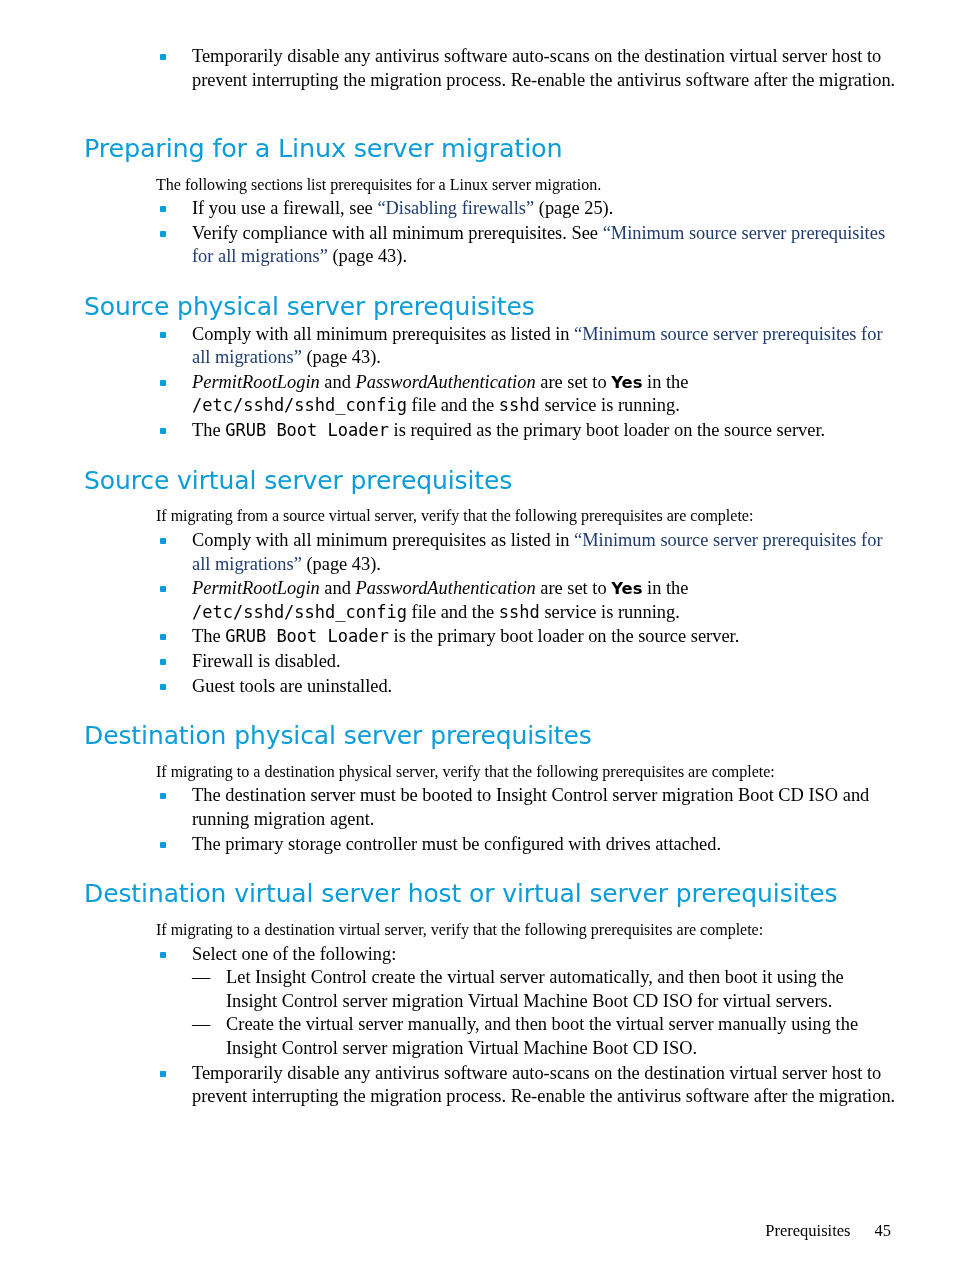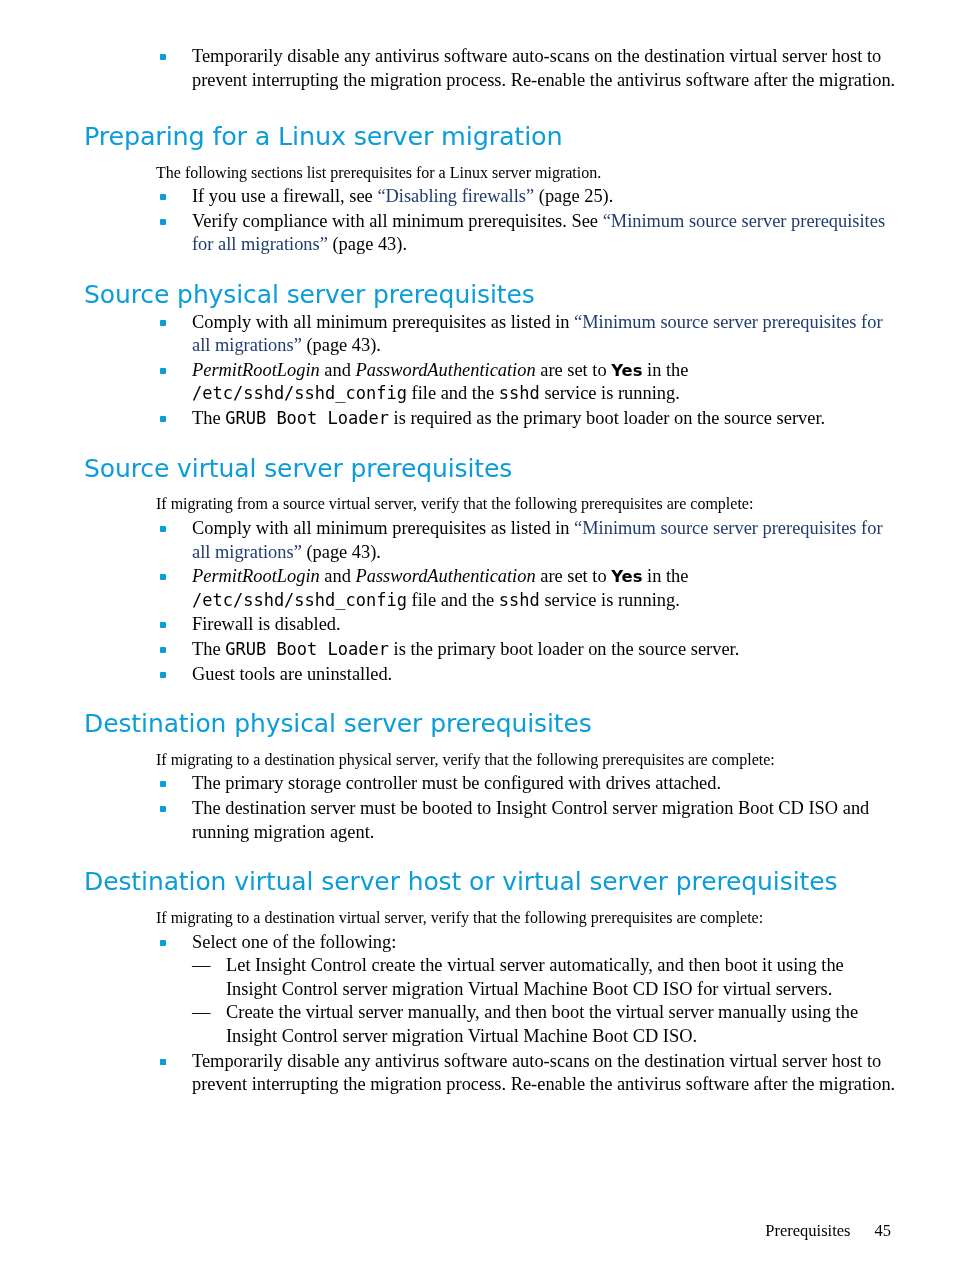--- a/index.html
+++ b/index.html
@@ -26,21 +26,21 @@
   }
 
   
   h1.doc-h1 {
     font-family: "DejaVu Sans", "Liberation Sans", sans-serif;
     font-weight: 400;
     font-size: 25.5px;
     line-height: 1.15;
     color: #0b9dd9;
     letter-spacing: -0.2px;
-    margin: 30px 0 0 0;
+    margin: 42px 0 0 0;
     padding: 0;
   }
   h2.doc-h2 {
     font-family: "DejaVu Sans", "Liberation Sans", sans-serif;
     font-weight: 400;
     font-size: 25px;
     line-height: 1.15;
     color: #0b9dd9;
     letter-spacing: -0.1px;
     margin: 24px 0 0 0;
@@ -175,44 +175,44 @@
       <li>
         <span class="bullet"></span>
         <span>Comply with all minimum prerequisites as listed in </span><span class="xref">“Minimum source server prerequisites for all migrations”</span><span> (page 43).</span>
       </li>
       <li>
         <span class="bullet"></span>
         <span class="it">PermitRootLogin</span><span> and </span><span class="it">PasswordAuthentication</span><span> are set to </span><span class="bd">Yes</span><span> in the </span><span class="mono">/etc/sshd/sshd_config</span><span> file and the </span><span class="mono">sshd</span><span> service is running.</span>
       </li>
       <li>
         <span class="bullet"></span>
+        <span>The </span><span class="mono">GRUB Boot Loader</span><span> is the primary boot loader on the source server.</span>
+      </li>
+      <li>
+        <span class="bullet"></span>
         <span>Firewall is disabled.</span>
       </li>
       <li>
         <span class="bullet"></span>
-        <span>The </span><span class="mono">GRUB Boot Loader</span><span> is the primary boot loader on the source server.</span>
-      </li>
-      <li>
-        <span class="bullet"></span>
         <span>Guest tools are uninstalled.</span>
       </li>
     </ul>
 
     <h2 class="doc-h2">Destination physical server prerequisites</h2>
 
     <p class="intro">If migrating to a destination physical server, verify that the following prerequisites are complete:</p>
 
     <ul class="b1">
       <li>
         <span class="bullet"></span>
+        <span>The destination server must be booted to Insight Control server migration Boot CD ISO and running migration agent.</span>
+      </li>
+      <li>
+        <span class="bullet"></span>
         <span>The primary storage controller must be configured with drives attached.</span>
-      </li>
-      <li>
-        <span class="bullet"></span>
-        <span>The destination server must be booted to Insight Control server migration Boot CD ISO and running migration agent.</span>
       </li>
     </ul>
 
     <h2 class="doc-h2">Destination virtual server host or virtual server prerequisites</h2>
 
     <p class="intro">If migrating to a destination virtual server, verify that the following prerequisites are complete:</p>
 
     <ul class="b1">
       <li>
         <span class="bullet"></span>

